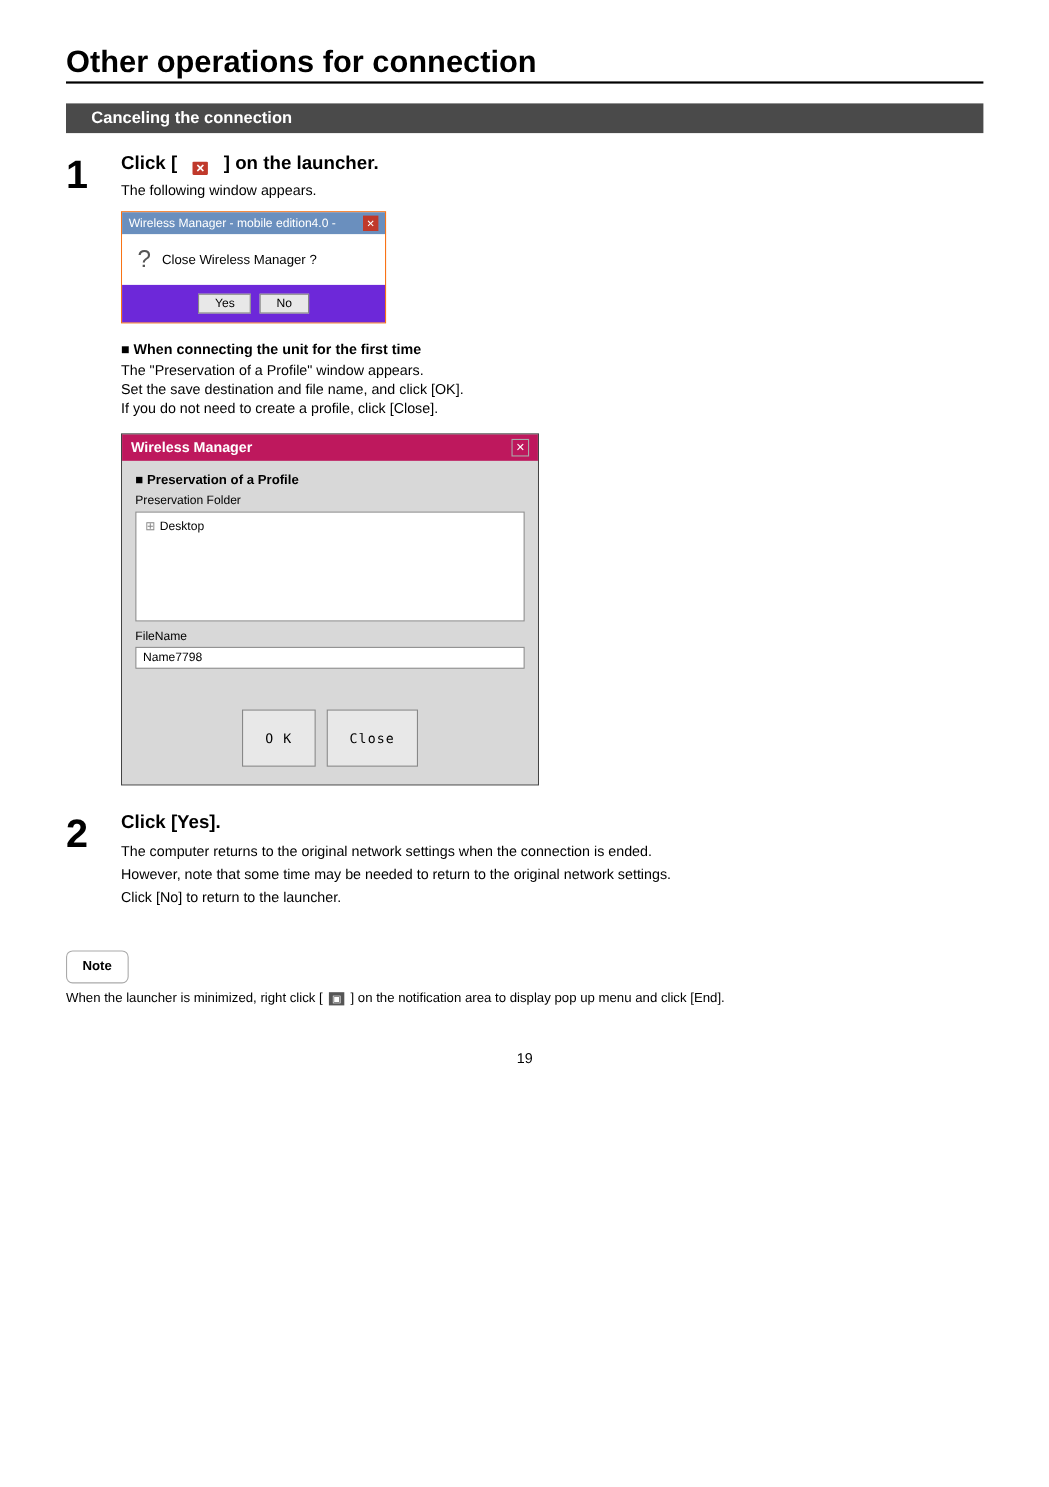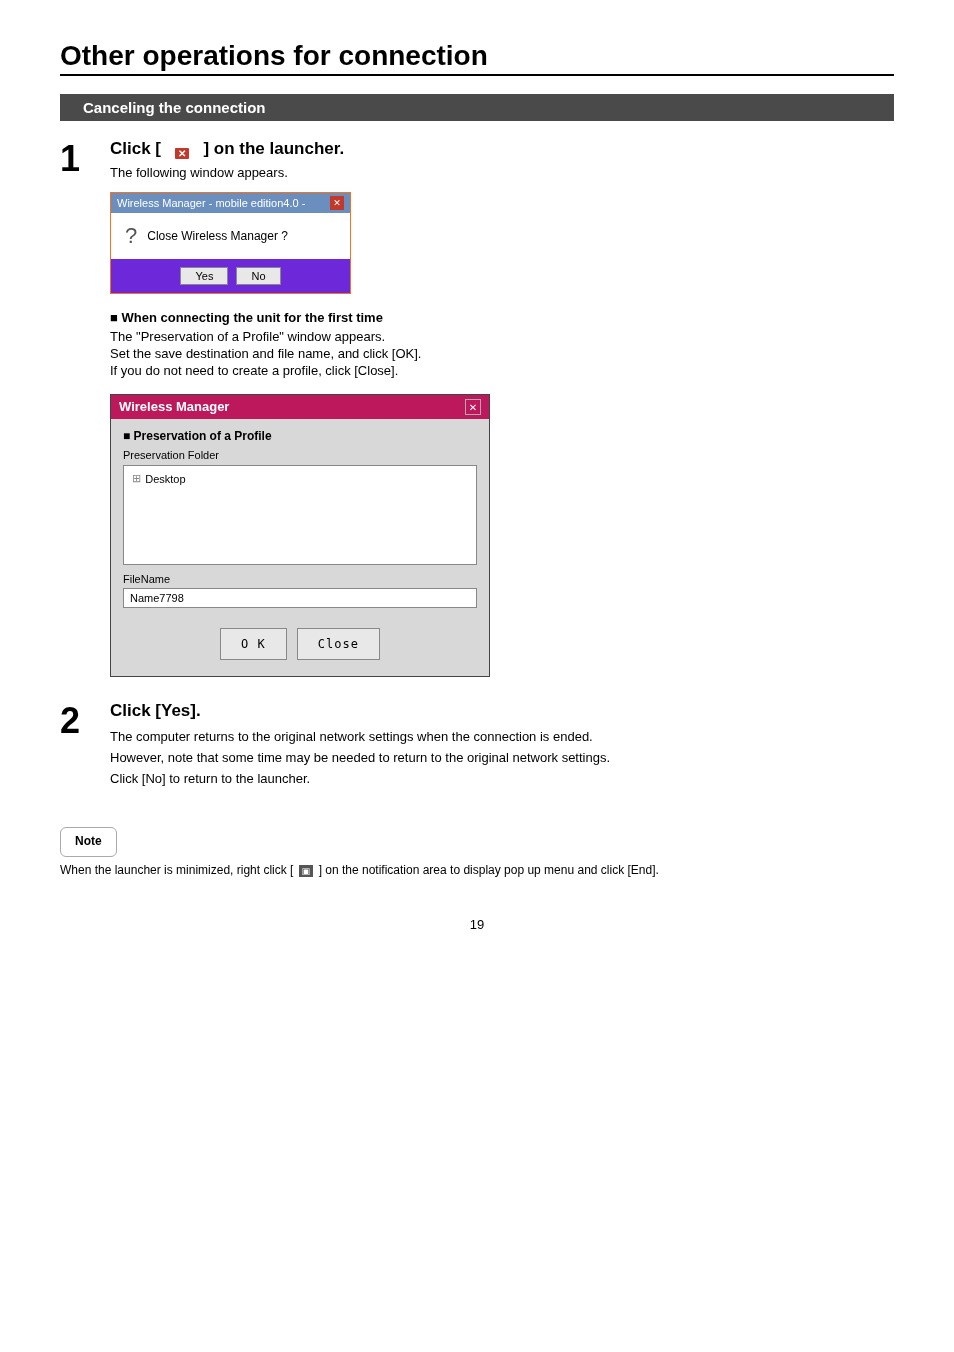--- a/index.html
+++ b/index.html
@@ -222,27 +222,28 @@
       font-size: 11px;
       margin-bottom: 12px;
     }
     .dialog-large .dlg-buttons {
       display: flex;
       gap: 10px;
       justify-content: center;
       padding: 8px 0 6px 0;
     }
     .dialog-large .dlg-buttons button {
-      padding: 8px 20px;
+      padding: 18px 20px;
       font-size: 12px;
       background: #e8e8e8;
       border: 1px solid #888;
       cursor: pointer;
       font-family: monospace;
       letter-spacing: 1px;
+      margin-top: 17px;
     }
 
     
     .step2-desc {
       font-size: 13px;
       line-height: 1.6;
       margin-top: 4px;
     }
 
     

